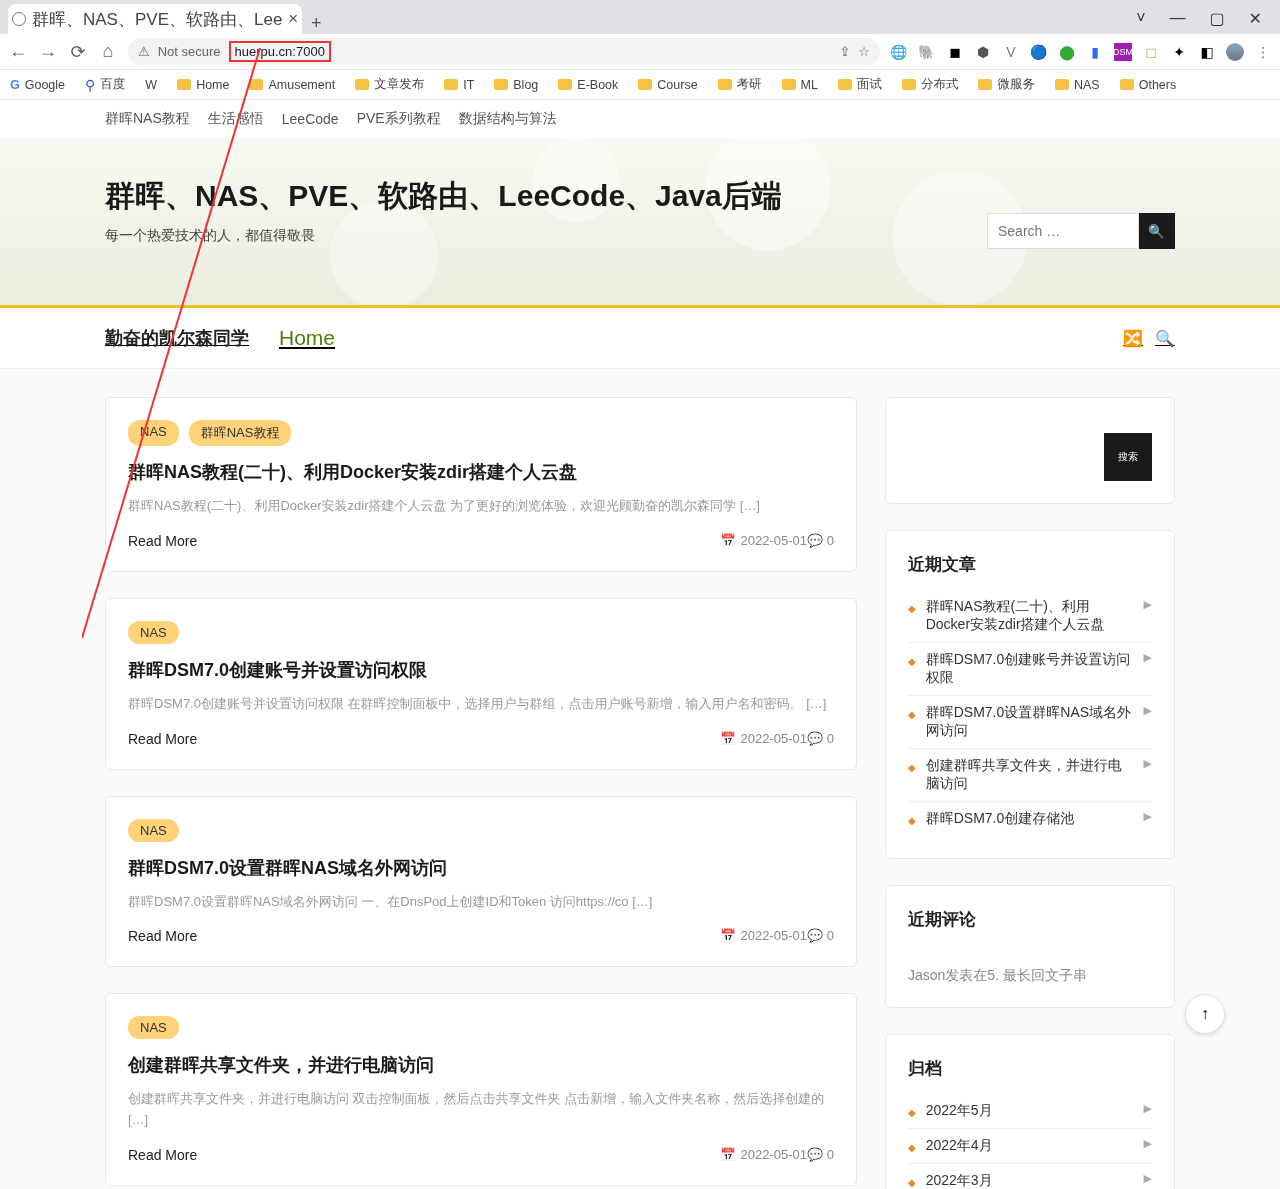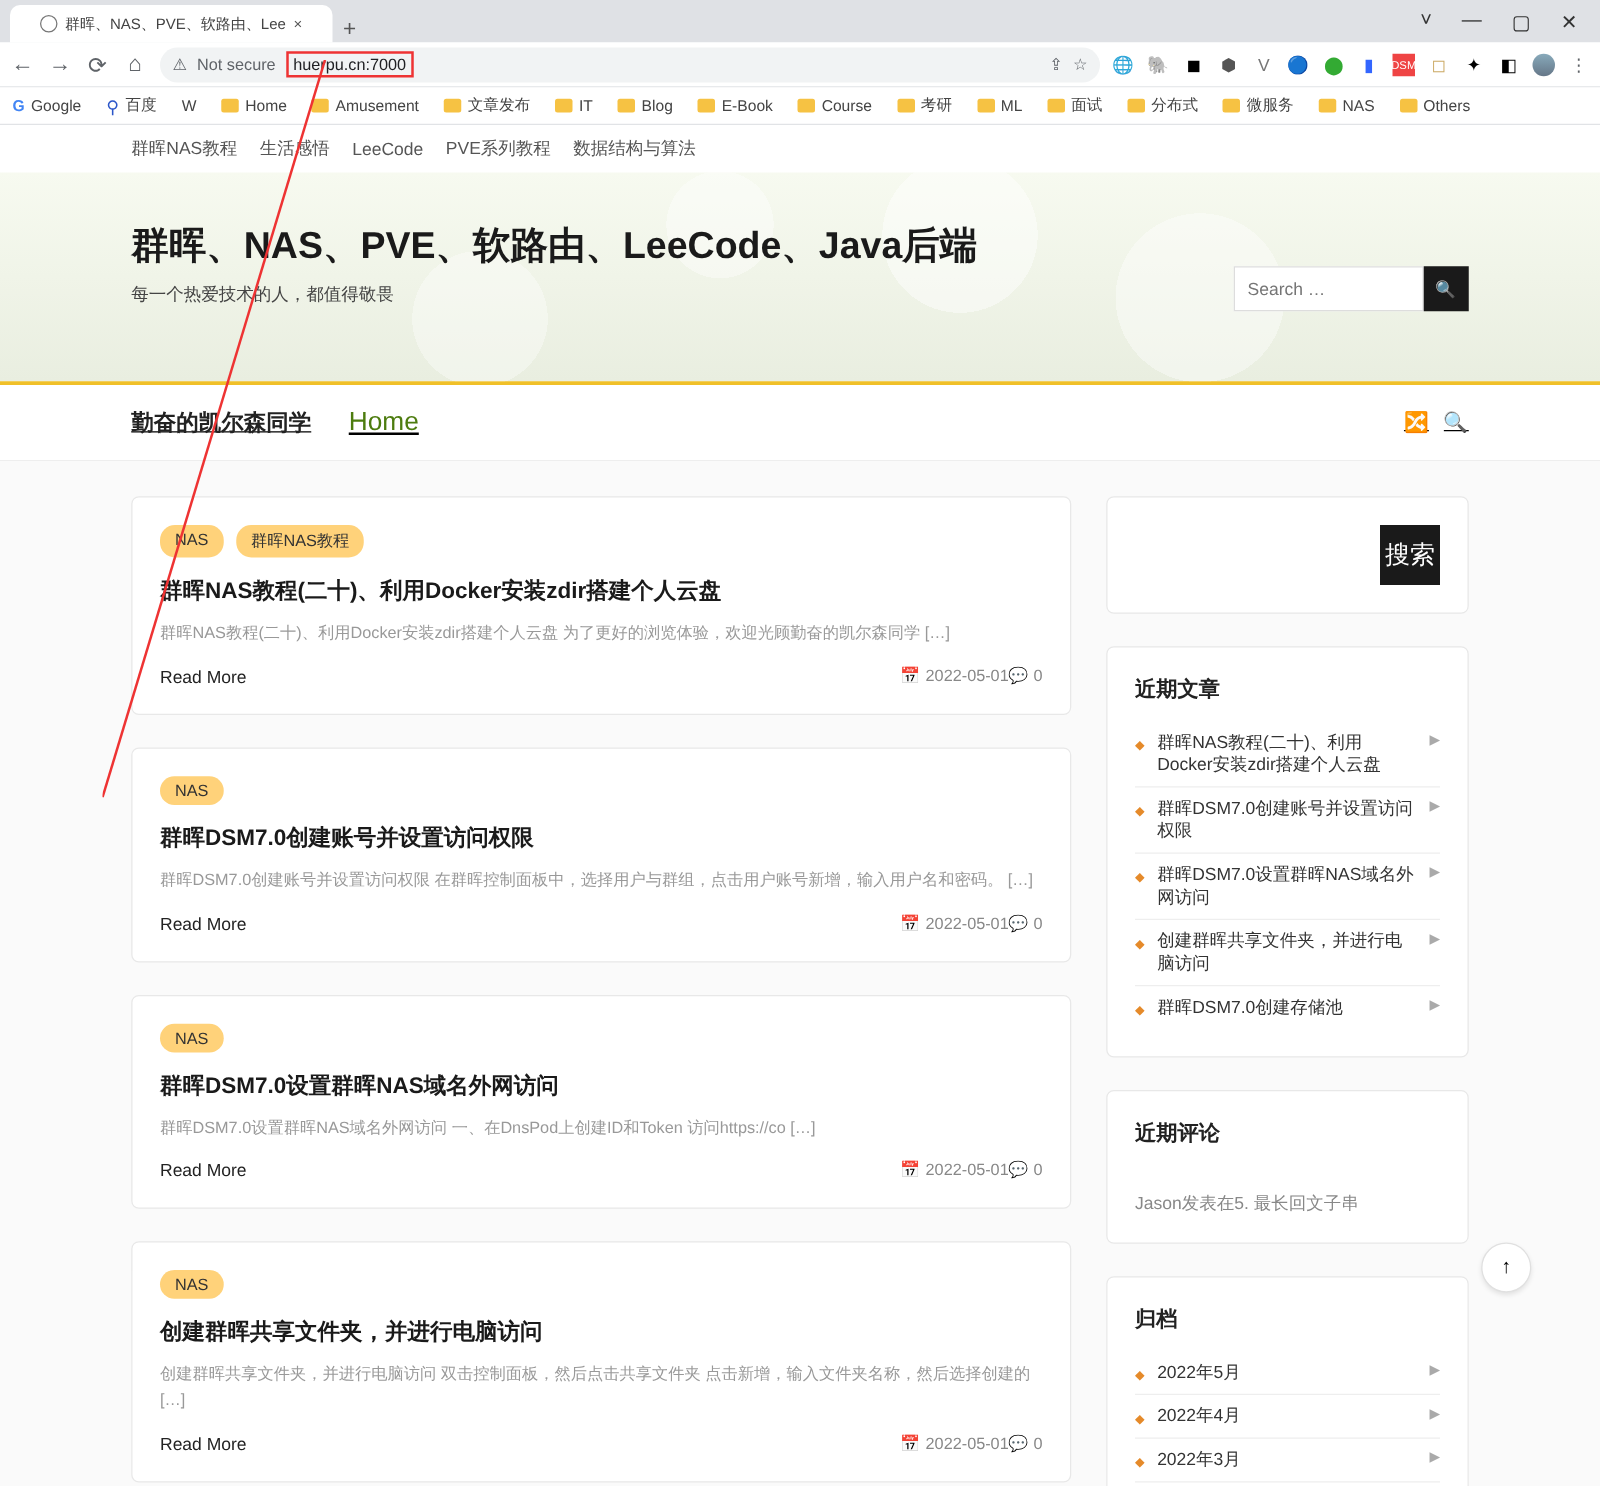--- a/index.html
+++ b/index.html
@@ -1,20 +1,20 @@
 <!DOCTYPE html>
 <html><head>
 <meta charset="utf-8">
 <style>
 * { box-sizing: border-box; margin: 0; padding: 0; }
 body { font-family: -apple-system, "Segoe UI", Arial, sans-serif; background: #fff; width: 1280px; height: 1189px; overflow: hidden; position: relative; }
 
 
 .titlebar { height: 34px; background: #dfe1e5; display: flex; align-items: flex-end; }
-.tab { display: flex; align-items: center; background: #fff; border-radius: 8px 8px 0 0; height: 30px; padding: 0 24px; margin-left: 8px; min-width: 200px; gap: 6px; font-size: 12px; color: #444; }
+.tab { display: flex; align-items: center; background: #fff; border-radius: 8px 8px 0 0; height: 30px; padding: 0 4px; margin-left: 8px; min-width: 200px; gap: 6px; font-size: 17px; color: #444; }
 .tab .globe { width: 14px; height: 14px; border: 1.5px solid #777; border-radius: 50%; display: inline-block; position: relative; }
 .tab .close { margin-left: auto; color: #555; cursor: pointer; }
 .newtab { width: 28px; text-align: center; color: #555; font-size: 18px; }
 .win-controls { margin-left: auto; display: flex; gap: 24px; padding: 0 18px 6px 0; color: #333; }
 
 
 .toolbar { height: 36px; background: #fff; display: flex; align-items: center; padding: 0 8px; gap: 10px; border-bottom: 1px solid #e1e3e6; }
 .tbtn { color: #5f6368; font-size: 18px; cursor: pointer; width: 20px; text-align: center; }
 .omnibox { flex: 1; display: flex; align-items: center; background: #f1f3f4; border-radius: 14px; height: 28px; padding: 0 10px; gap: 8px; font-size: 13px; color: #5f6368; }
 .omnibox .warn { color: #5f6368; }
@@ -58,21 +58,21 @@
 .tag { background: #ffd27a; color: #333; font-size: 13px; padding: 4px 12px; border-radius: 12px; }
 .ptitle { font-size: 18px; font-weight: 600; color: #1a1a1a; margin-bottom: 12px; }
 .excerpt { font-size: 13px; color: #999; line-height: 1.6; margin-bottom: 16px; }
 .cardfoot { display: flex; justify-content: space-between; font-size: 14px; color: #444; }
 .readmore { color: #222; }
 .meta { color: #888; font-size: 13px; }
 
 .widget { background: #fff; border: 1px solid #e8e8e8; border-radius: 6px; padding: 22px; }
 .wtitle { font-size: 17px; font-weight: 700; margin-bottom: 14px; color: #222; }
 .searchbox { display: flex; justify-content: flex-end; }
-.searchbtn { width: 48px; height: 48px; background: #1a1a1a; color: #fff; border: none; font-size: 20px; line-height: 1.2; }
+.searchbtn { width: 48px; height: 48px; background: #1a1a1a; color: #fff; border: none; font-size: 10px; line-height: 1.2; margin-top: 13px; }
 .wlist { list-style: none; font-size: 14px; color: #333; }
 .wlist li { padding: 8px 0; border-top: 1px solid #eee; display: flex; align-items: flex-start; gap: 10px; }
 .wlist li:first-child { border-top: none; }
 .bullet { color: #e58a2a; font-size: 10px; margin-top: 5px; }
 .chev { margin-left: auto; color: #aaa; font-size: 11px; }
 .subtle { color: #888; font-size: 14px; margin-top: 36px; }
 
 
 .anno-line { position: absolute; top: 48px; left: 82px; width: 180px; height: 590px; pointer-events: none; z-index: 50; }
 
@@ -111,21 +111,21 @@
   </div>
   <div class="ext-icons">
     <span style="filter:grayscale(.3)">🌐</span>
     <span style="color:#0a0">🐘</span>
     <span style="color:#000">◼</span>
     <span style="color:#555">⬢</span>
     <span style="color:#777">V</span>
     <span>🔵</span>
     <span style="color:#3a3">⬤</span>
     <span style="color:#36f">▮</span>
-    <span style="background:#ef4444;color:#fff;font-size:9px;padding:2px">DSM</span>
+    <span style="background:#a21caf;color:#fff;font-size:9px;padding:2px">DSM</span>
     <span style="color:#ca6">◻</span>
     <span>✦</span>
     <span>◧</span>
     <span style="background:linear-gradient(#8ab,#678);border-radius:50%"></span>
     <span class="dots">⋮</span>
   </div>
 </div>
 
 <div class="bookmarks">
   <span class="bm">

